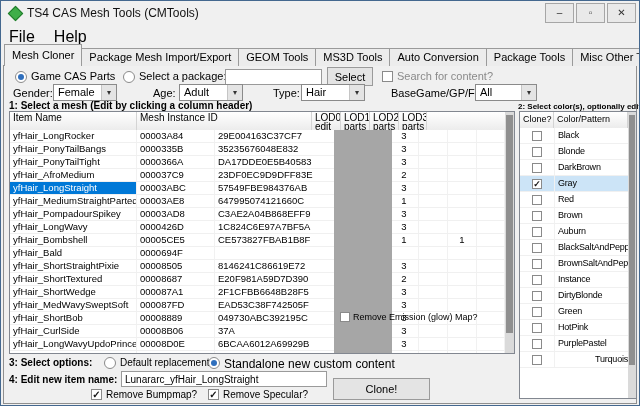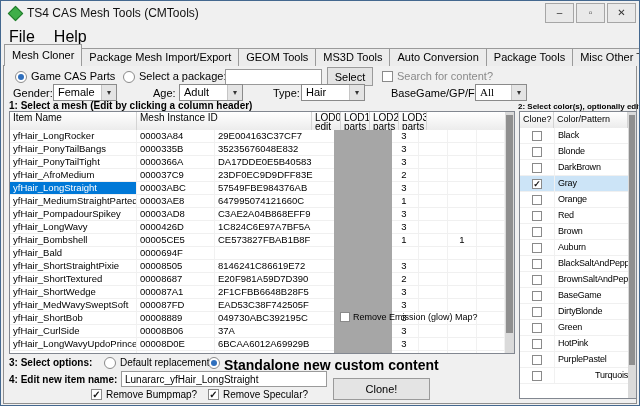--- a/index.html
+++ b/index.html
@@ -117,21 +117,21 @@
   <span class="cb abs" style="left:381px;top:70px;"></span>
   <span class="lbl gray" style="left:396px;top:69px;">Search for content?</span>
 
   <span class="lbl" style="left:12px;top:86px;">Gender:</span>
   <div class="combo" style="left:52px;top:83px;width:64px;"><span>Female</span><span class="dd">▾</span></div>
   <span class="lbl" style="left:152px;top:86px;">Age:</span>
   <div class="combo" style="left:178px;top:83px;width:64px;"><span>Adult</span><span class="dd">▾</span></div>
   <span class="lbl" style="left:272px;top:86px;">Type:</span>
   <div class="combo" style="left:300px;top:83px;width:64px;"><span>Hair</span><span class="dd">▾</span></div>
   <span class="lbl" style="left:390px;top:86px;">BaseGame/GP/FP</span>
-  <div class="combo" style="left:474px;top:83px;width:52px;font-family:Liberation Serif, serif;"><span>All</span><span class="dd">▾</span></div>
+  <div class="combo" style="left:474px;top:83px;width:62px;"><span>All</span><span class="dd">▾</span></div>
 
   <span class="lbl bold" style="left:8px;top:99px;font-size:10px;">1: Select a mesh (Edit by clicking a column header)</span>
   <span class="lbl bold" style="left:517px;top:101px;font-size:8px;">2: Select color(s), optionally edit names</span>
 
   <div class="lv" style="left:8px;top:110px;width:506px;height:243px;">
     <div class="lv-header" id="mesh-header">
         <div class="hcell" style="width: 127px;">Item Name</div>
         <div class="hcell" style="width: 175px;">Mesh Instance ID</div>
         <div class="hcell" style="width: 29px;">LOD0 edit</div>
         <div class="hcell" style="width: 29px;">LOD1 parts</div>
@@ -339,26 +339,20 @@
         <div class="crow rowsel">
           <div class="ccell c-check" style="width: 34px;">
             <div class="cb small checked"></div>
           </div>
           <div class="ccell c-name" style="width: 74px;">Gray</div>
         </div>
         <div class="crow">
           <div class="ccell c-check" style="width: 34px;">
             <div class="cb small"></div>
           </div>
-          <div class="ccell c-name" style="width: 74px;">Orange</div>
-        </div>
-        <div class="crow">
-          <div class="ccell c-check" style="width: 34px;">
-            <div class="cb small"></div>
-          </div>
           <div class="ccell c-name" style="width: 74px;">Red</div>
         </div>
         <div class="crow">
           <div class="ccell c-check" style="width: 34px;">
             <div class="cb small"></div>
           </div>
           <div class="ccell c-name" style="width: 74px;">Brown</div>
         </div>
         <div class="crow">
           <div class="ccell c-check" style="width: 34px;">
@@ -375,21 +369,21 @@
         <div class="crow">
           <div class="ccell c-check" style="width: 34px;">
             <div class="cb small"></div>
           </div>
           <div class="ccell c-name" style="width: 74px;">BrownSaltAndPepper</div>
         </div>
         <div class="crow">
           <div class="ccell c-check" style="width: 34px;">
             <div class="cb small"></div>
           </div>
-          <div class="ccell c-name" style="width: 74px;">BaseGame</div>
+          <div class="ccell c-name" style="width: 74px;">Instance</div>
         </div>
         <div class="crow">
           <div class="ccell c-check" style="width: 34px;">
             <div class="cb small"></div>
           </div>
           <div class="ccell c-name" style="width: 74px;">DirtyBlonde</div>
         </div>
         <div class="crow">
           <div class="ccell c-check" style="width: 34px;">
             <div class="cb small"></div>
@@ -417,21 +411,21 @@
       </div>
     <div class="vscroll" style="width:8px;">
       <div class="vthumb" style="top:3px;height:250px;"></div>
     </div>
   </div>
 
   <span class="lbl bold" style="left:8px;top:356px;font-size:10px;">3: Select options:</span>
   <span class="radio" style="left:103px;top:356px;"></span>
   <span class="lbl" style="left:119px;top:356px;font-size:10px;">Default replacement</span>
   <span class="radio sel" style="left:207px;top:356px;"></span>
-  <span class="lbl" style="left:223px;top:356px;font-size:14px;font-weight:bold;">Standalone new custom content</span>
+  <span class="lbl" style="left:223px;top:356px;font-size:12px;">Standalone new custom content</span>
 
   <span class="lbl bold" style="left:8px;top:373px;font-size:10px;">4: Edit new item name:</span>
   <input class="textbox" style="left: 120px; top: 370px; width: 206px;" value="Lunararc_yfHair_LongStraight">
 
   <span class="cb abs checked" style="left:90px;top:388px;"></span>
   <span class="lbl" style="left:105px;top:388px;font-size:10px;">Remove Bumpmap?</span>
   <span class="cb abs checked" style="left:207px;top:388px;"></span>
   <span class="lbl" style="left:222px;top:388px;font-size:10px;">Remove Specular?</span>
 
   <div class="btn" style="left:332px;top:377px;width:97px;height:22px;line-height:21px;">Clone!</div>

